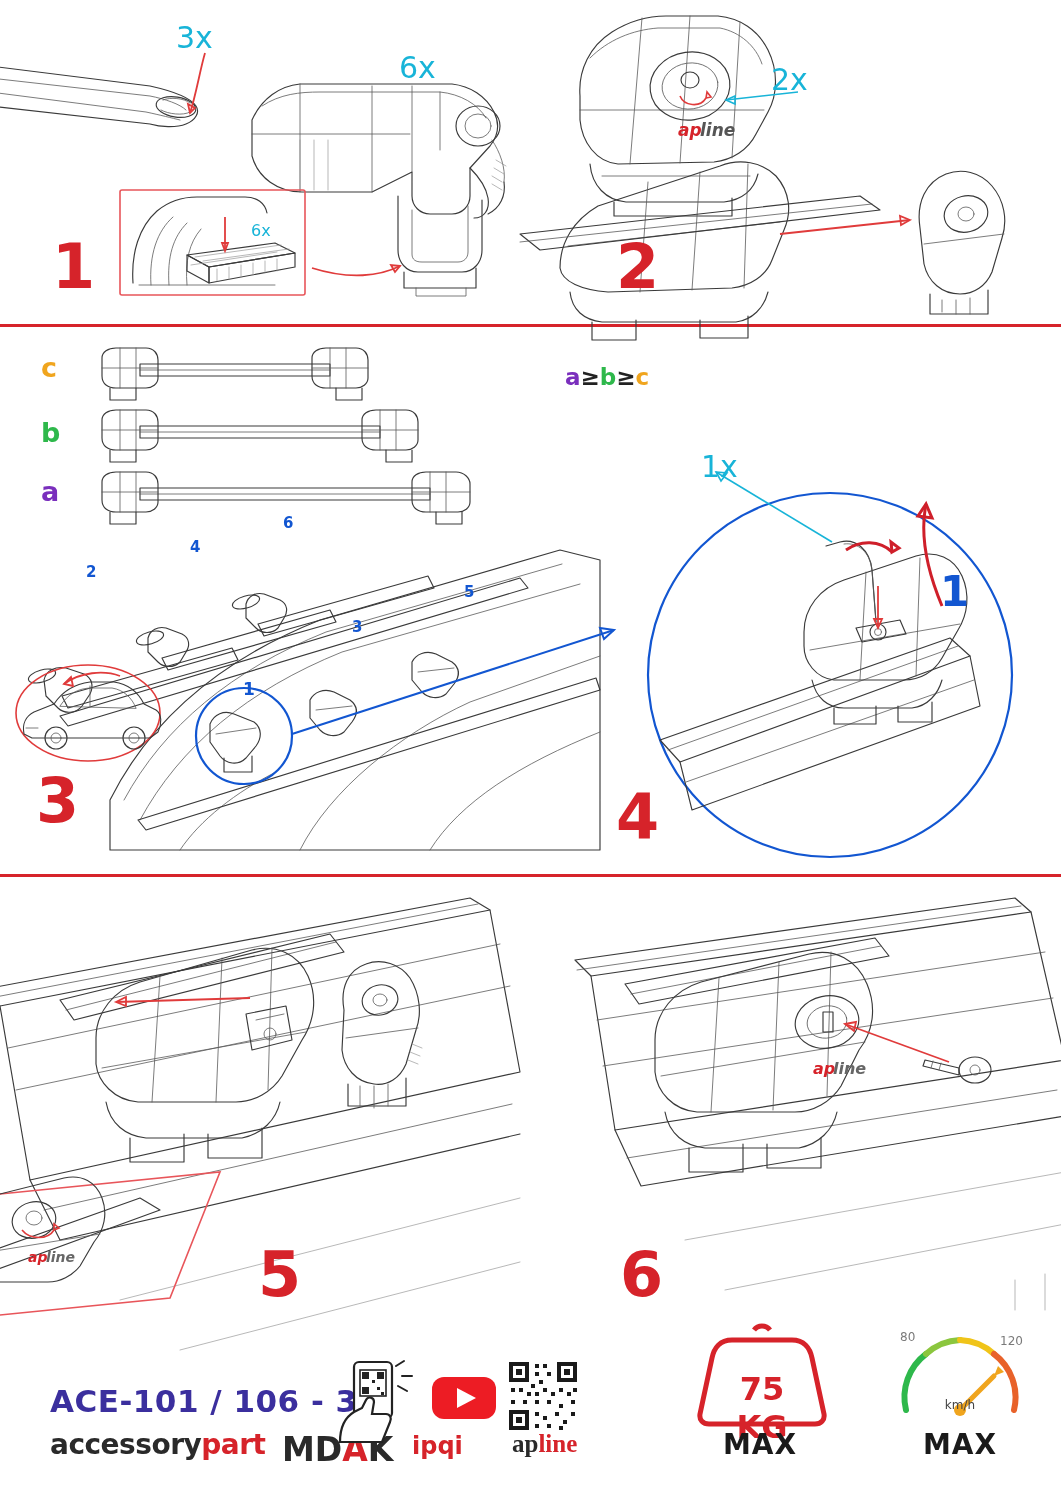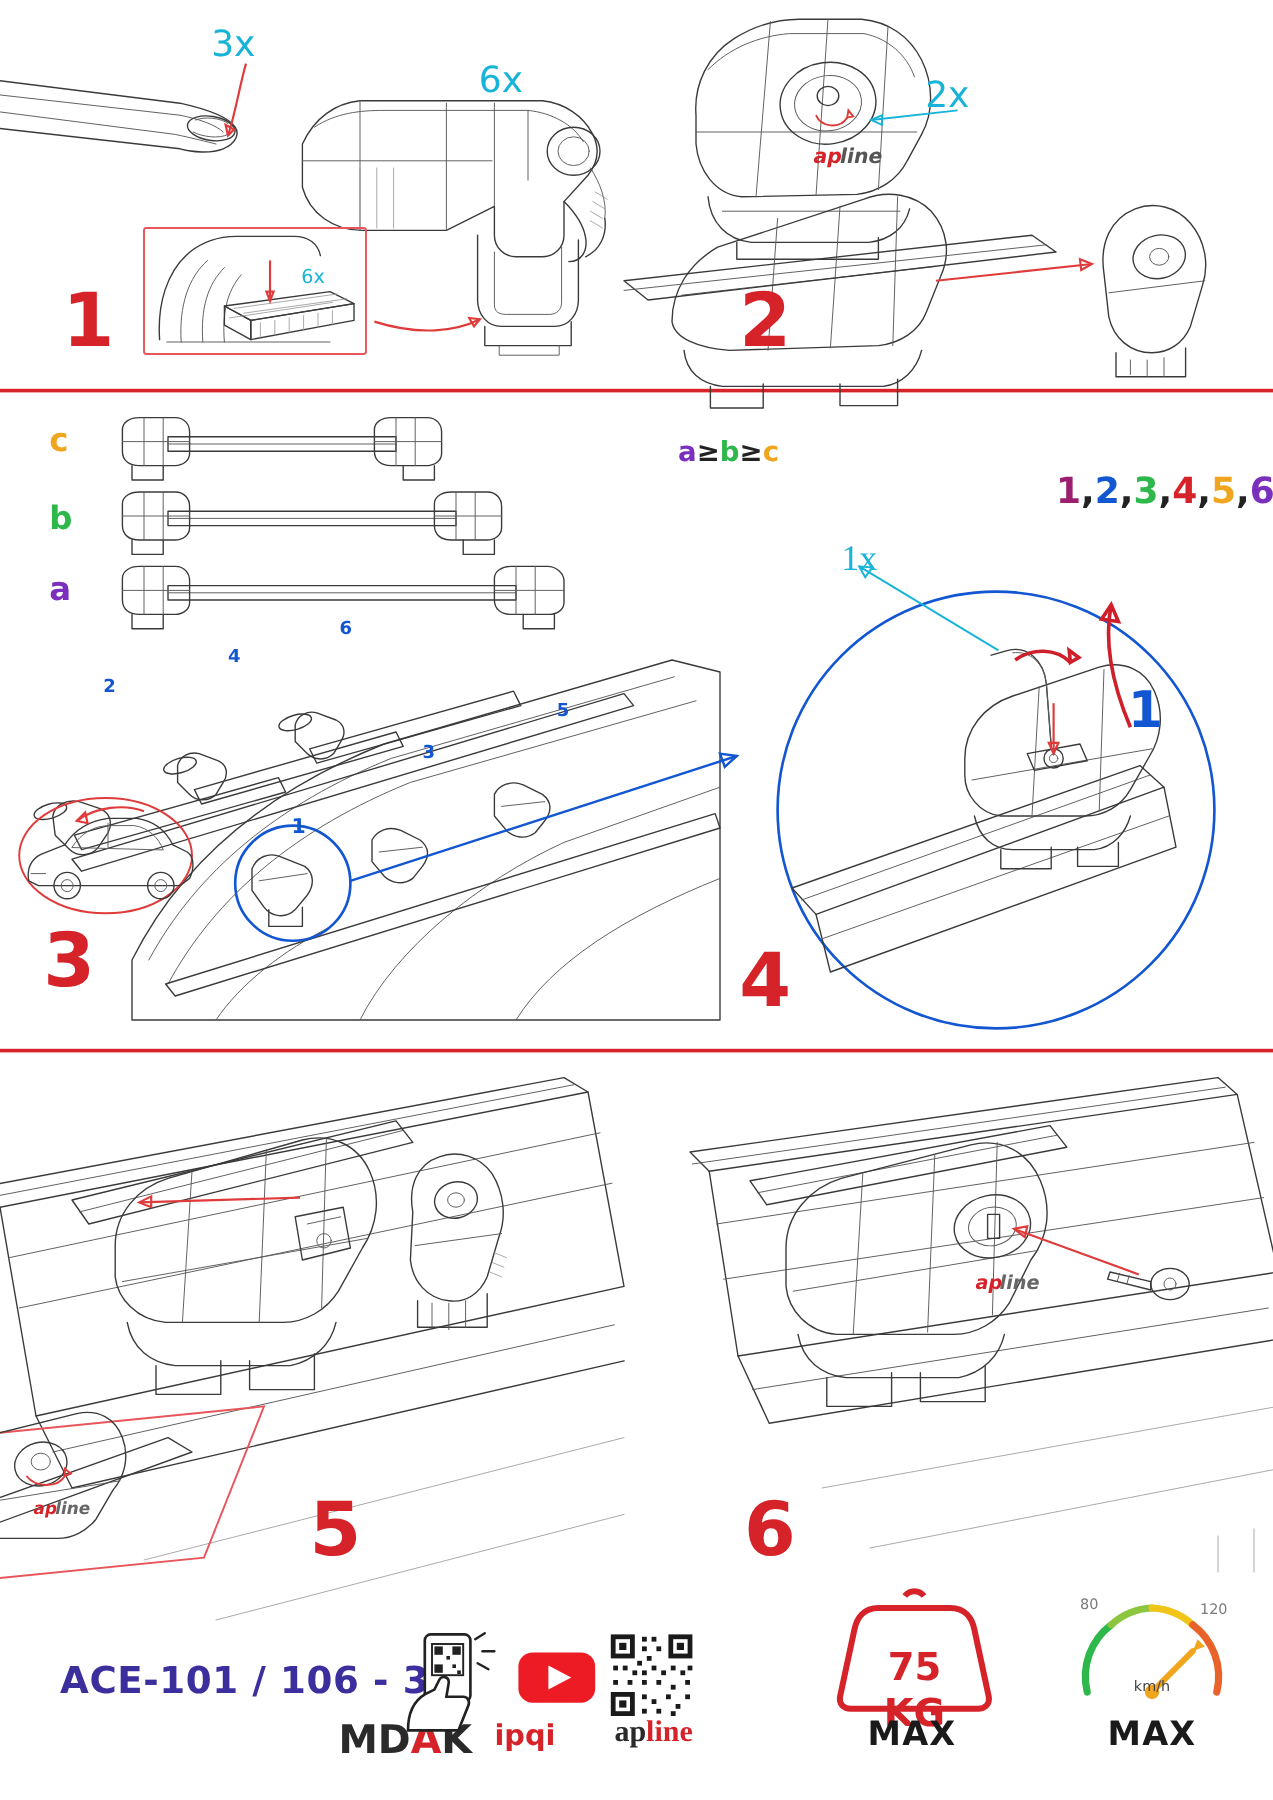--- a/index.html
+++ b/index.html
@@ -491,25 +491,22 @@
     <path class="arrow-darkred" d="M226,40 C240,30 260,30 272,42" stroke="#cf1f2a"></path>
     <path class="arrow-darkred" d="M272,42 l-1,-10 l8,6 z" fill="#cf1f2a" stroke="none"></path>
 
     <path class="arrow-darkred" d="M322,96 C306,58 300,24 306,-6" stroke="#cf1f2a" stroke-width="4"></path>
     <path class="arrow-darkred" d="M306,-6 l-8,12 l14,2 z" fill="#cf1f2a" stroke="none"></path>
 
     <path class="arrow-cyan" d="M96,-38 L212,32"></path>
     <path class="arrow-cyan" d="M96,-38 l11,1 l-6,8 z" fill="#18b4d8"></path>
   </svg>
 
-  <div class="qty" id="qty-1x" style="left:701px; top:449px;font-family:Liberation Serif, serif;">1x</div>
-
-  <div id="sequence-label" style="left:880px; top:392px;">
-    <span class="s1">1</span><span style="color:#222;">,</span><span class="s2">2</span><span style="color:#222;">,</span><span class="s3">3</span><span style="color:#222;">,</span><span class="s4">4</span><span style="color:#222;">,</span><span class="s5">5</span><span style="color:#222;">,</span><span class="s6">6</span>
-  </div>
+  <div class="qty" id="qty-1x" style="left:701px; top:449px;">1x</div>
+
 
   <div class="blue-one" id="torque-first" style="left:940px; top:567px;">1</div>
   <div class="step-num" id="step-4-number" style="left:616px; top:786px;">4</div>
 
   <svg class="art" width="520" height="500" viewBox="0 0 520 500" style="left:0px; top:880px;">
 
     <path class="ln" d="M-20,110 L470,18 L490,30 L0,126 Z" fill="#fbfbfb"></path>
     <path class="ln-thin" d="M-20,120 L478,24"></path>
     <path class="ln" d="M0,126 L30,300 L520,192 L490,30" fill="#ffffff"></path>
     <path class="ln-thin" d="M8,168 L500,64 M16,210 L510,106"></path>
@@ -603,20 +600,23 @@
       <circle class="ln-thin" cx="90" cy="40" r="5"></circle>
       <path class="ln" d="M74,38 L40,30 L38,36 L74,45 Z" fill="#f5f5f5"></path>
       <path class="ln-thin" d="M48,31 L46,38 M56,33 L54,40"></path>
     </g>
   </svg>
 
   <div class="step-num" id="step-6-number" style="left:620px; top:1244px;">6</div>
 
   <div id="product-code">ACE-101 / 106 - 3X</div>
 
+  <div id="brand-accessorypart">
+    <span class="w1">accessory</span><span class="w2">part</span>
+  </div>
 
   <div id="brand-mdak">
     <span>MD</span><span class="accent">A</span><span>K</span>
   </div>
 
   <div id="brand-ipqi">ipqi</div>
 
   <div id="brand-apline">
     <span>ap</span><span class="accent">line</span>
   </div>

